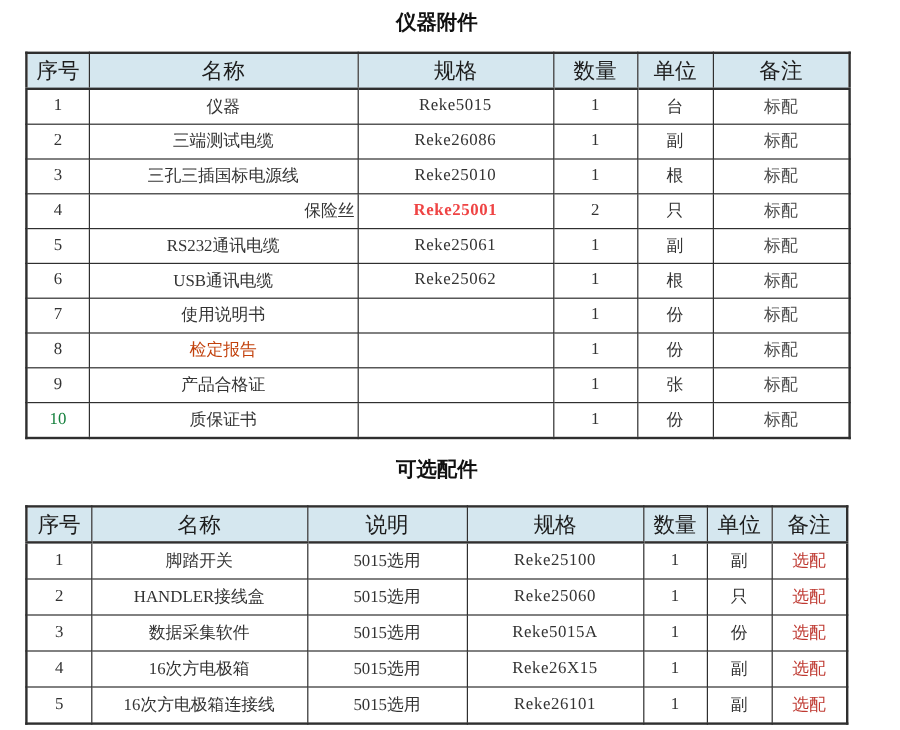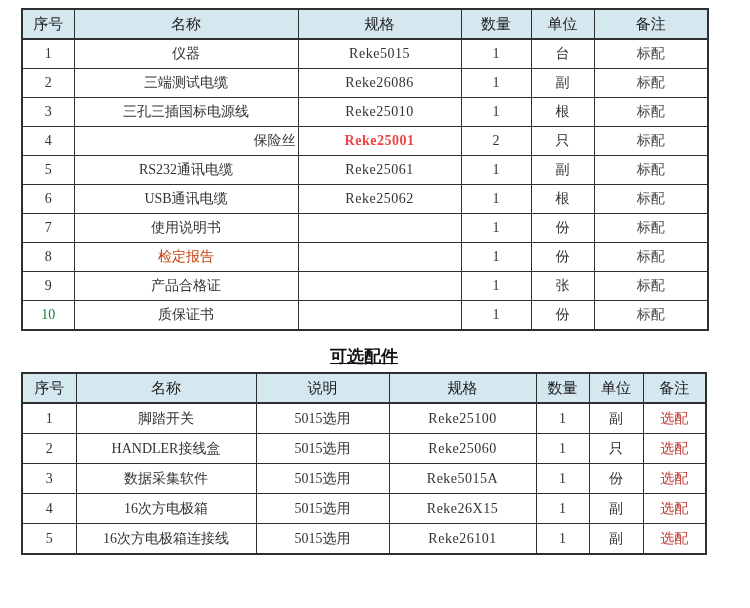--- a/index.html
+++ b/index.html
@@ -15,52 +15,53 @@
   }
   .tbl-title {
     width: 686px;
     margin: 0 0 13px 0;
     text-align: center;
     font-size: 17px;
     font-weight: bold;
     color: #111111;
     line-height: 22px;
   }
-  .tbl-title.second { margin-top: 15px; margin-bottom: 4px; text-decoration: underline; }
+  .tbl-title.second { margin-top: 15px; margin-bottom: 18px; }
   table.tbl {
     border-collapse: collapse;
     table-layout: fixed;
   }
   #tbl-accessories { width: 686px; }
   #tbl-optional   { width: 684px; }
   table.tbl th, table.tbl td {
     border: 1px solid #2f2f2f;
     text-align: center;
     vertical-align: middle;
     font-weight: normal;
     padding: 0 2px;
     overflow: hidden;
     white-space: nowrap;
   }
   table.tbl { border: 2px solid #2f2f2f; }
   table.tbl thead th {
     height: 28px;
-    font-size: 15px;
+    font-size: 18px;
     color: #1d1d1d;
     border-bottom: 2px solid #2f2f2f;
   }
   #tbl-accessories tbody td { height: 28px; font-size: 14px; }
   #tbl-optional  tbody td { height: 29px; font-size: 14px; }
   table.tbl td.spec { font-size: 15px; letter-spacing: 0.5px; }
 </style>
 </head>
 <body>
 
 <div class="page">
 
+  <div class="tbl-title">仪器附件</div>
 
   <table class="tbl" id="tbl-accessories">
     <colgroup>
       <col style="width:52px">
         <col style="width:224px">
         <col style="width:163px">
       <col style="width:70px">
         <col style="width:63px">
         <col style="width:114px">
     </colgroup>

